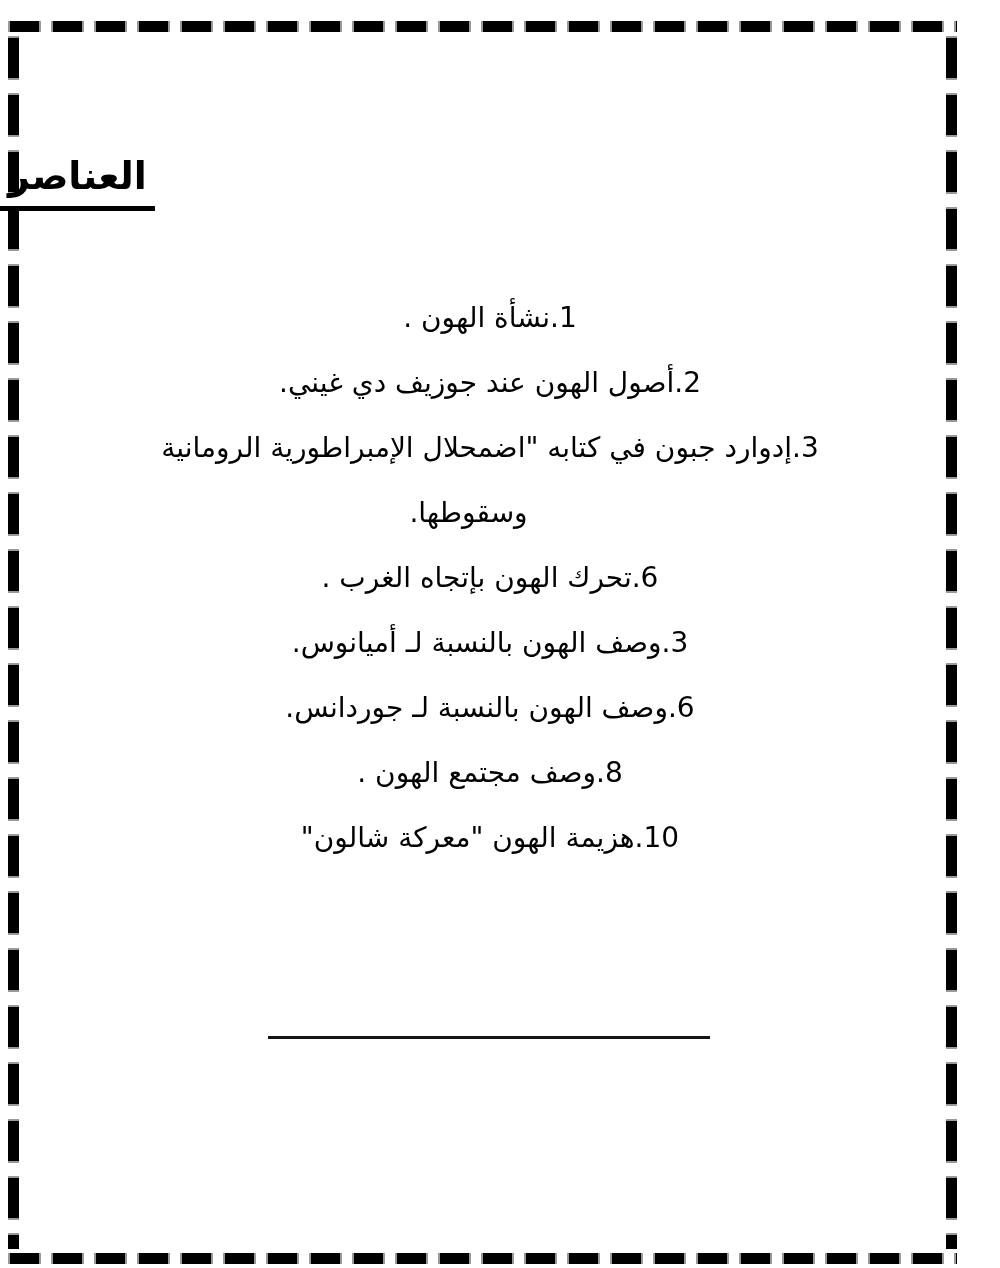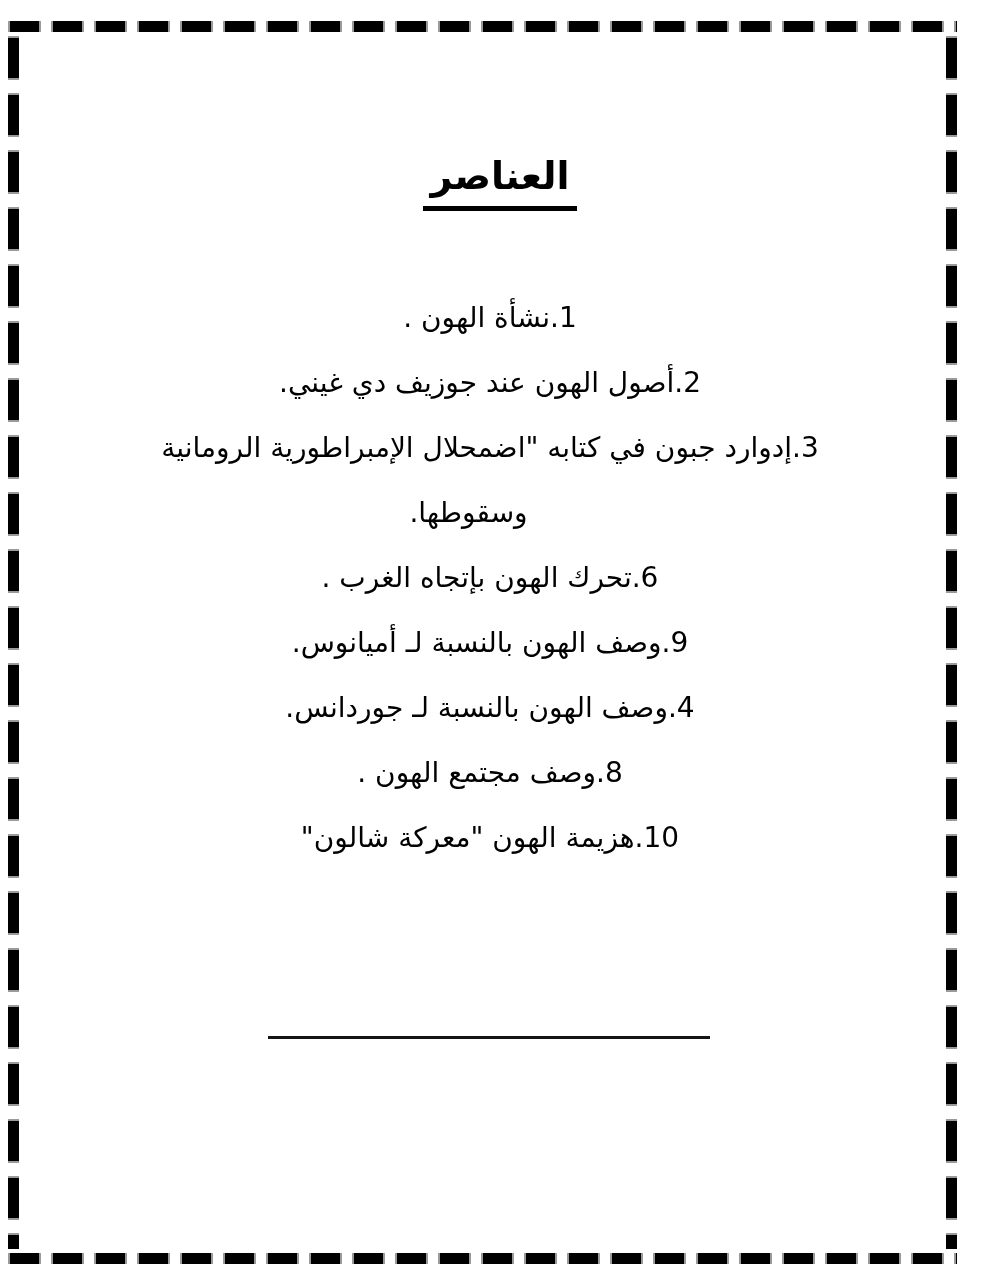--- a/index.html
+++ b/index.html
@@ -48,21 +48,20 @@
   }
   .b-left  { left: 8px; }
   .b-right { left: 946px; }
 
   
   .title-wrap {
     position: absolute;
     top: 152px;
     left: 0;
     width: 100%;
-    text-align: center;
   }
   .title {
     display: inline-block;
     font-size: 38px;
     font-weight: bold;
     line-height: 1.3;
     border-bottom: 5px solid #000000;
     padding: 0 8px 5px 8px;
   }
 
@@ -104,21 +103,21 @@
 
   <div class="title-wrap">
     <span class="title" dir="rtl">العناصر</span>
   </div>
 
   <div class="toc" dir="rtl">
     <div class="toc-item">1.نشأة الهون .</div>
     <div class="toc-item">2.أصول الهون عند جوزيف دي غيني.</div>
     <div class="toc-item">3.إدوارد جبون في كتابه "اضمحلال الإمبراطورية الرومانية وسقوطها.</div>
     <div class="toc-item">6.تحرك الهون بإتجاه الغرب .</div>
-    <div class="toc-item">9.وصف الهون بالنسبة لـ أميانوس.</div>
-    <div class="toc-item">4.وصف الهون بالنسبة لـ جوردانس.</div>
+    <div class="toc-item">3.وصف الهون بالنسبة لـ أميانوس.</div>
+    <div class="toc-item">6.وصف الهون بالنسبة لـ جوردانس.</div>
     <div class="toc-item">8.وصف مجتمع الهون .</div>
     <div class="toc-item">10.هزيمة الهون "معركة شالون"</div>
   </div>
 
   <div class="divider"></div>
 
 </div>
 
 </body></html>

